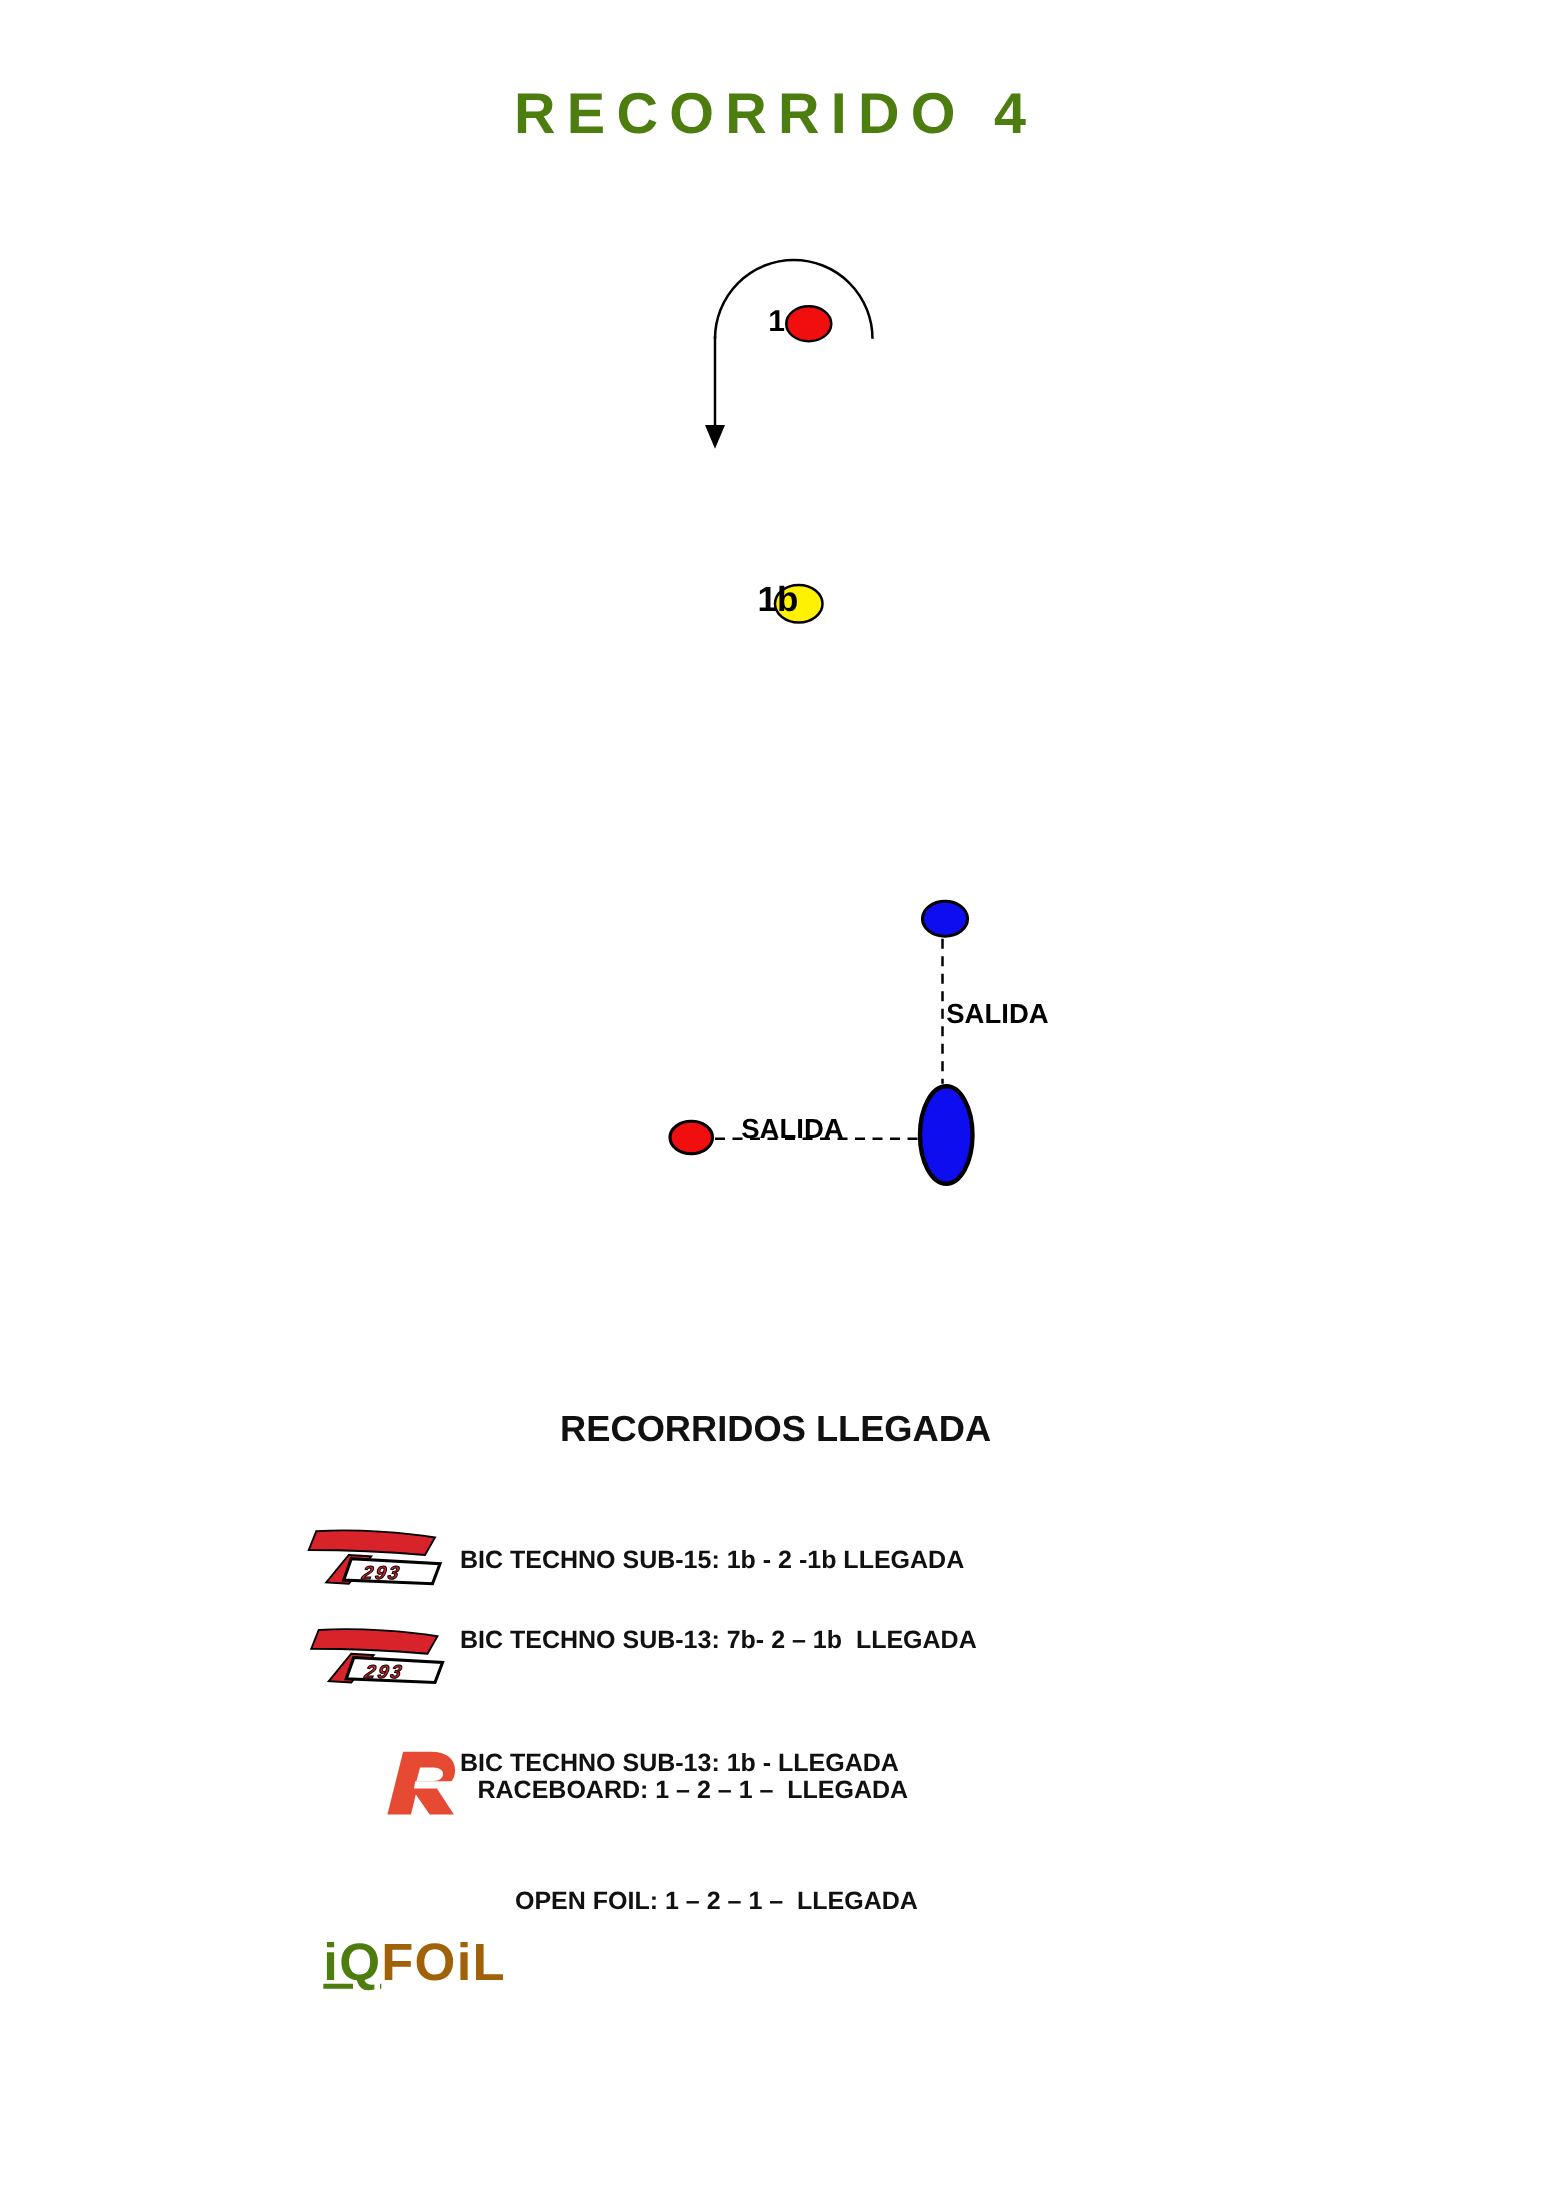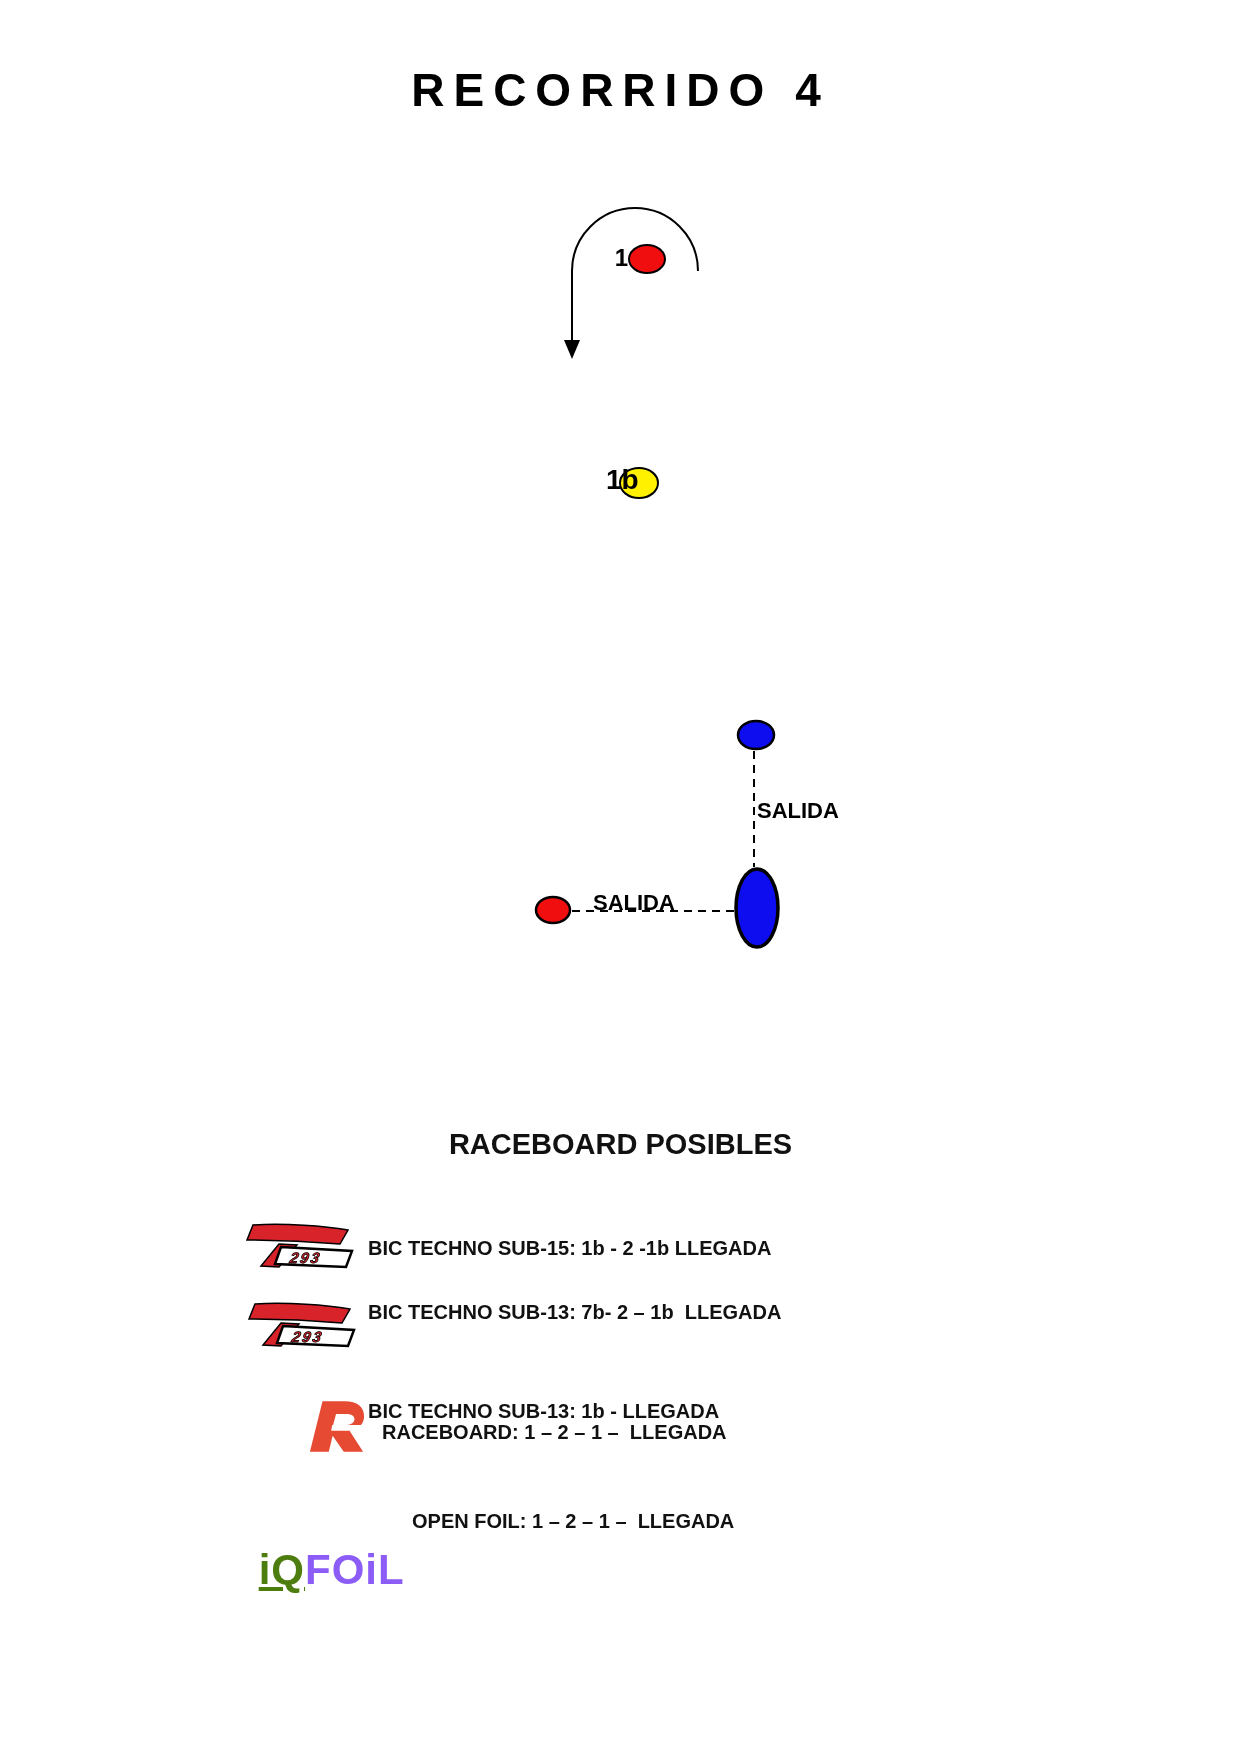--- a/index.html
+++ b/index.html
@@ -12,21 +12,21 @@
     overflow: hidden;
   }
   .title {
     position: absolute;
     left: 0; right: 0; top: 63px;
     margin: 0;
     text-align: center;
     font-size: 46px;
     font-weight: bold;
     letter-spacing: 9px;
-    color: #000000;
+    color: #4d7c0f;
   }
   .course-svg {
     position: absolute;
     left: 0; top: 0;
     width: 1241px;
     height: 1755px;
   }
   .mark-label {
     position: absolute;
     font-weight: bold;
@@ -90,21 +90,21 @@
     <ellipse cx="553" cy="910" rx="17" ry="13" stroke="#000000" stroke-width="2.5" fill="#F10E0E"></ellipse>
 
     <line x1="572" y1="911" x2="735" y2="911" stroke="#000000" stroke-width="2" stroke-dasharray="8 6"></line>
   </svg>
 
   <span class="mark-label label-1">1</span>
   <span class="mark-label label-1b">1b</span>
   <span class="mark-label label-llegada">SALIDA</span>
   <span class="mark-label label-salida">SALIDA</span>
 
-  <div class="section-title">RACEBOARD POSIBLES</div>
+  <div class="section-title">RECORRIDOS LLEGADA</div>
 
   <svg class="logo" style="left:245px; top:1221px;" width="112" height="48" viewBox="0 0 112 48" xmlns="http://www.w3.org/2000/svg">
     <path d="M8 4 C40 2 80 5 103 9 L95 23 C60 20 28 19 2 19 L8 4 Z" stroke="#000000" stroke-width="1.5" fill="#D8232A"></path>
     <polygon points="34,23 52,24 34,46 16,45" stroke="#000000" stroke-width="1.5" fill="#D8232A"></polygon>
     <polygon points="36,26 107,30 101,46 30,43" fill="#ffffff" stroke="#000000" stroke-width="2.5"></polygon>
     <g transform="translate(44,42) skewX(-12)">
       <text font-family="Liberation Sans, sans-serif" font-size="15" font-weight="bold" font-style="italic" letter-spacing="2" stroke="#000000" stroke-width="0.8" fill="#D8232A">293</text>
     </g>
   </svg>
   <div class="course-line" style="left:368px; top:1235px;">BIC TECHNO SUB-15: 1b - 2 -1b LLEGADA</div>
@@ -121,17 +121,17 @@
   <div class="course-line" style="left:368px; top:1398px;">BIC TECHNO SUB-13: 1b - LLEGADA</div>
 
   <svg class="logo" style="left:308px; top:1399px;" width="58" height="55" viewBox="0 0 60 56" xmlns="http://www.w3.org/2000/svg">
     <path d="M15 2 H38 C51 2 58 8 58 17.5 C58 26 52 31 43 32.5 L57 54 H37 L25.5 37.5 L21.5 54 H2 Z" fill="#E64A33"></path>
     <path d="M29 15 H40 C45.5 15 48 17.5 48 20.5 C48 24.5 44 26.5 38 26.5 H26 Z" fill="#ffffff"></path>
     <path d="M25 26.5 H60 V32.5 H24 Z" fill="#ffffff"></path>
   </svg>
   <div class="course-line" style="left:382px; top:1419px;text-align:center;">RACEBOARD: 1 – 2 – 1 –  LLEGADA</div>
 
   <div class="iqfoil-logo">
-    <span style="color:#4d7c0f;text-decoration:underline;">iQ</span><span style="color:#8b5cf6;margin-top:39px;">FOiL</span>
+    <span style="color:#4d7c0f;text-decoration:underline;">iQ</span><span style="color:#a16207;margin-top:39px;">FOiL</span>
   </div>
   <div class="course-line" style="left:376px; top:1508px;margin-left:36px;">OPEN FOIL: 1 – 2 – 1 –  LLEGADA</div>
 
 </div>
 
 </body></html>

